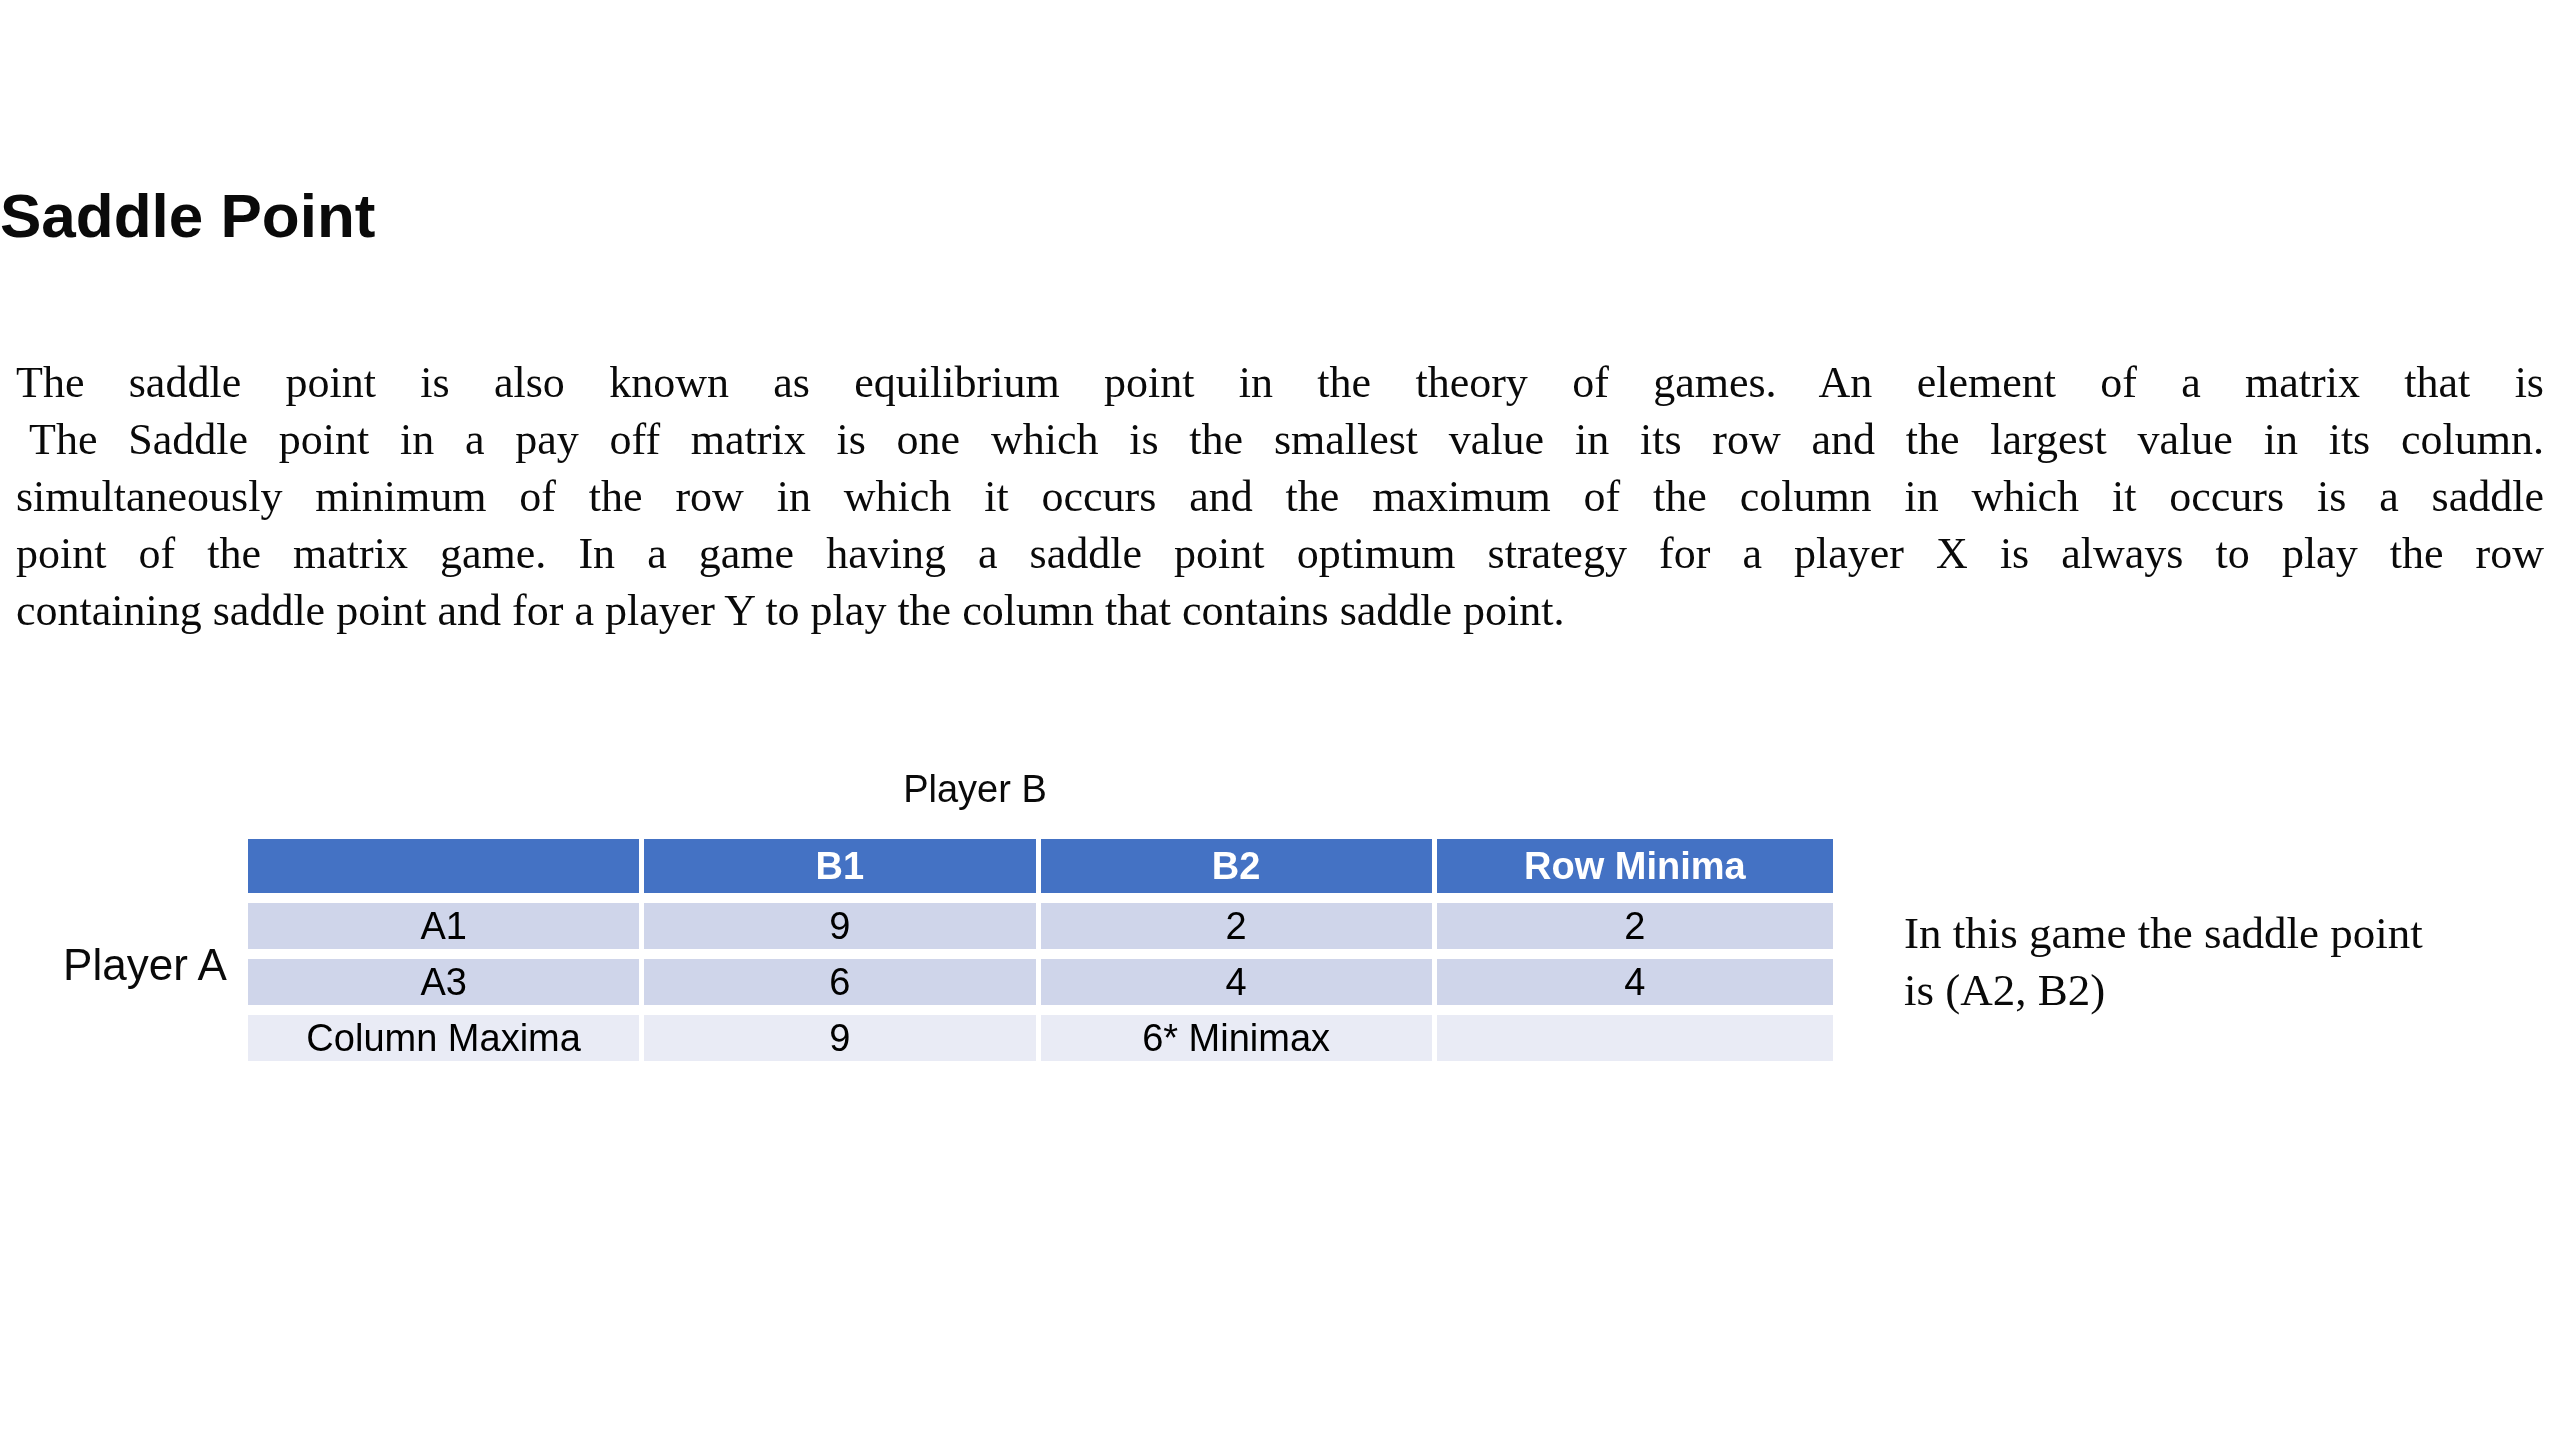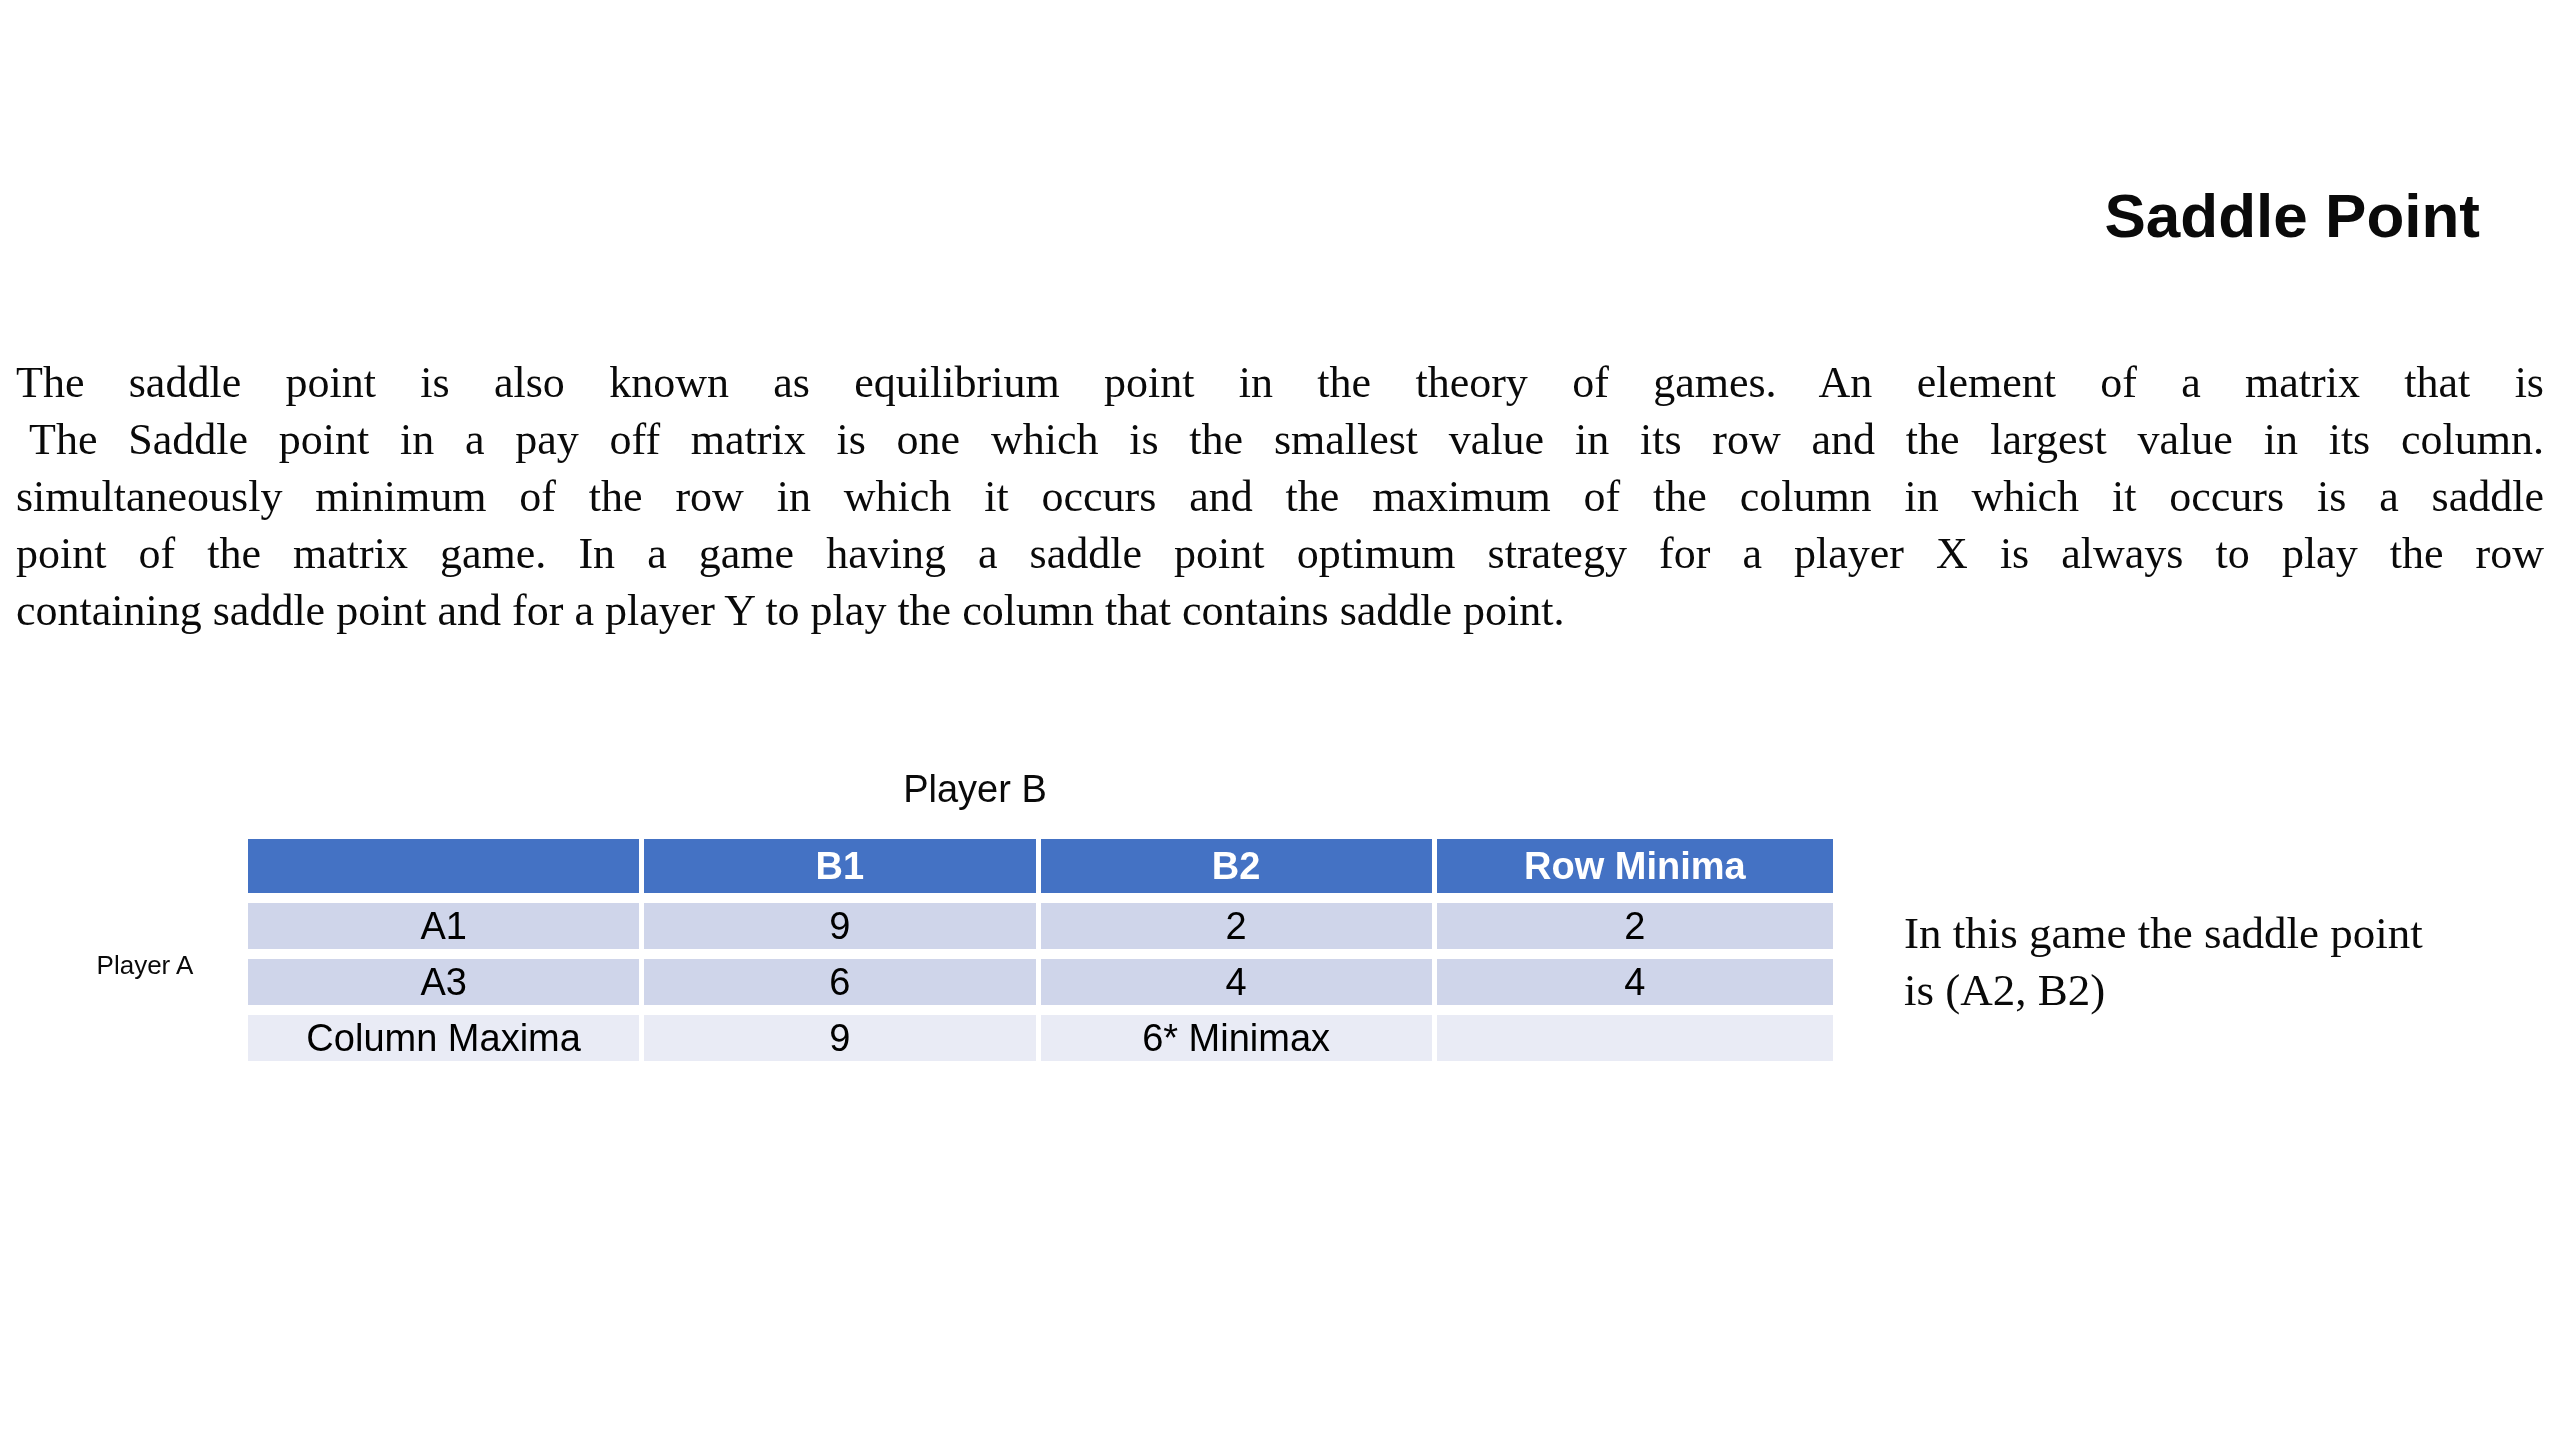--- a/index.html
+++ b/index.html
@@ -9,21 +9,21 @@
     position:relative;
     font-family:"Liberation Sans", sans-serif;
     color:#000;
     overflow:hidden;
   }
   .slide { position:absolute; inset:0; background:#fff; }
 
   .title {
     position:absolute;
     top:184px; left:0; width:2480px;
-    text-align:right;
+    text-align:left;
     font-family:"Liberation Sans", sans-serif;
     font-weight:700;
     font-size:62px;
     line-height:64px;
     color:#0a0a0a;
   }
 
   .para {
     position:absolute;
     top:354px; left:16px; width:2528px;
@@ -40,21 +40,21 @@
     position:absolute;
     top:768px; left:815px; width:320px;
     text-align:center;
     font-size:38px; line-height:42px;
     color:#0a0a0a;
   }
   .player-a {
     position:absolute;
     top:944px; left:40px; width:210px;
     text-align:center;
-    font-size:26px; line-height:42px;
+    font-size:44px; line-height:42px;
     color:#0a0a0a;
   }
 
   table.payoff {
     position:absolute;
     top:839px; left:248px; width:1585px;
     border-collapse:separate; border-spacing:0;
     table-layout:fixed;
     font-size:38px;
   }

